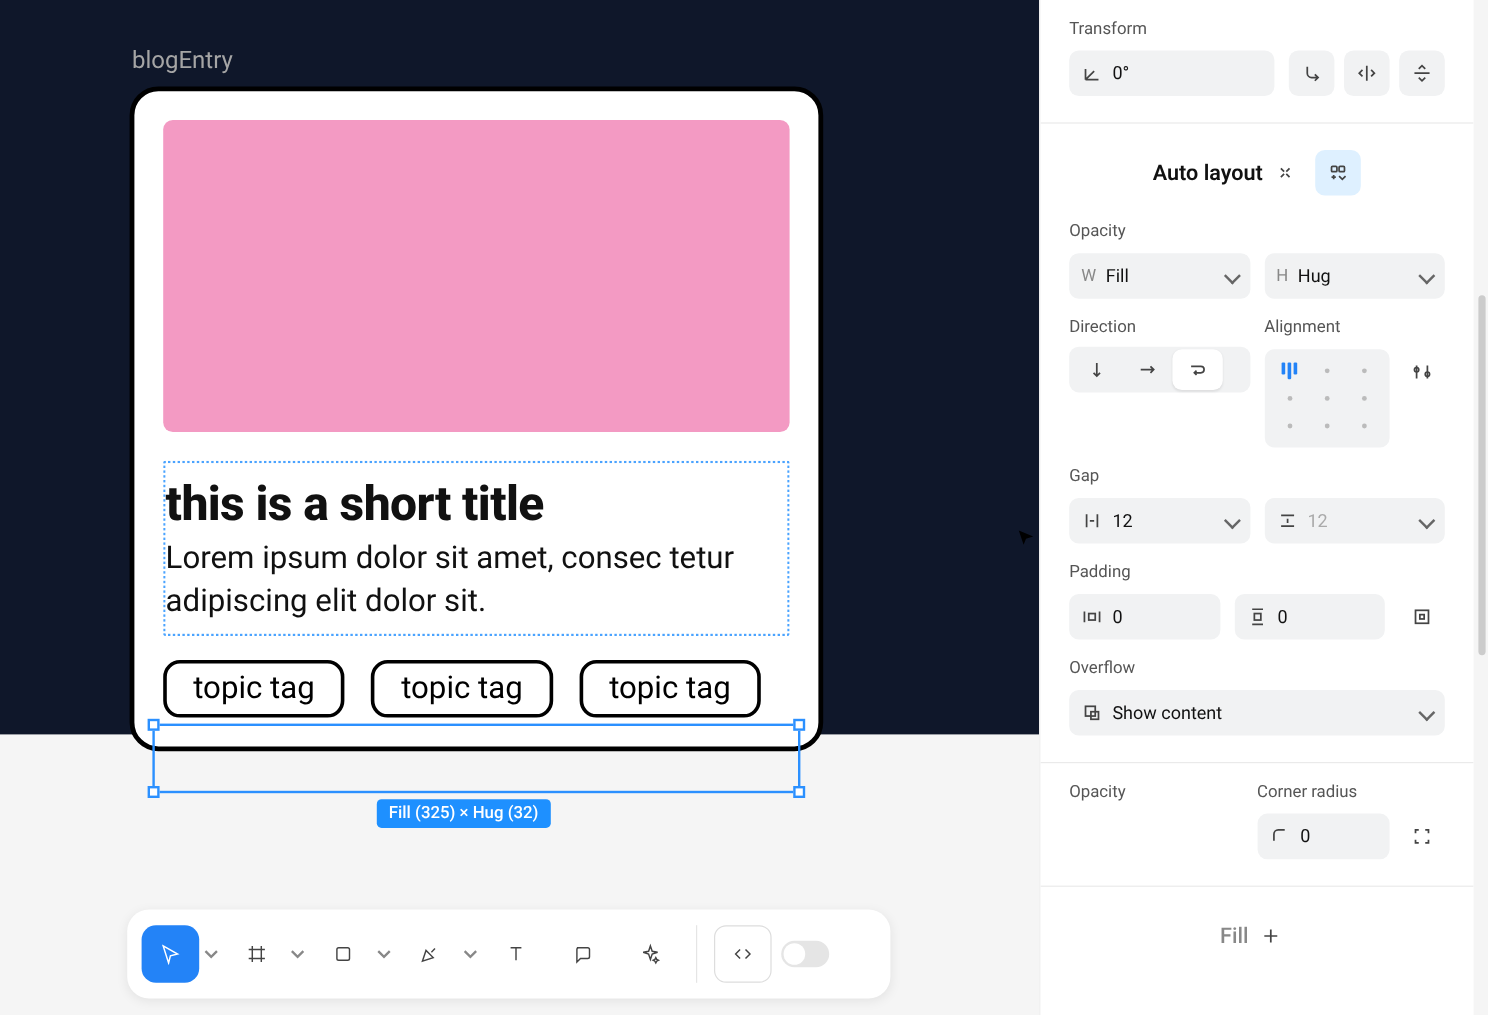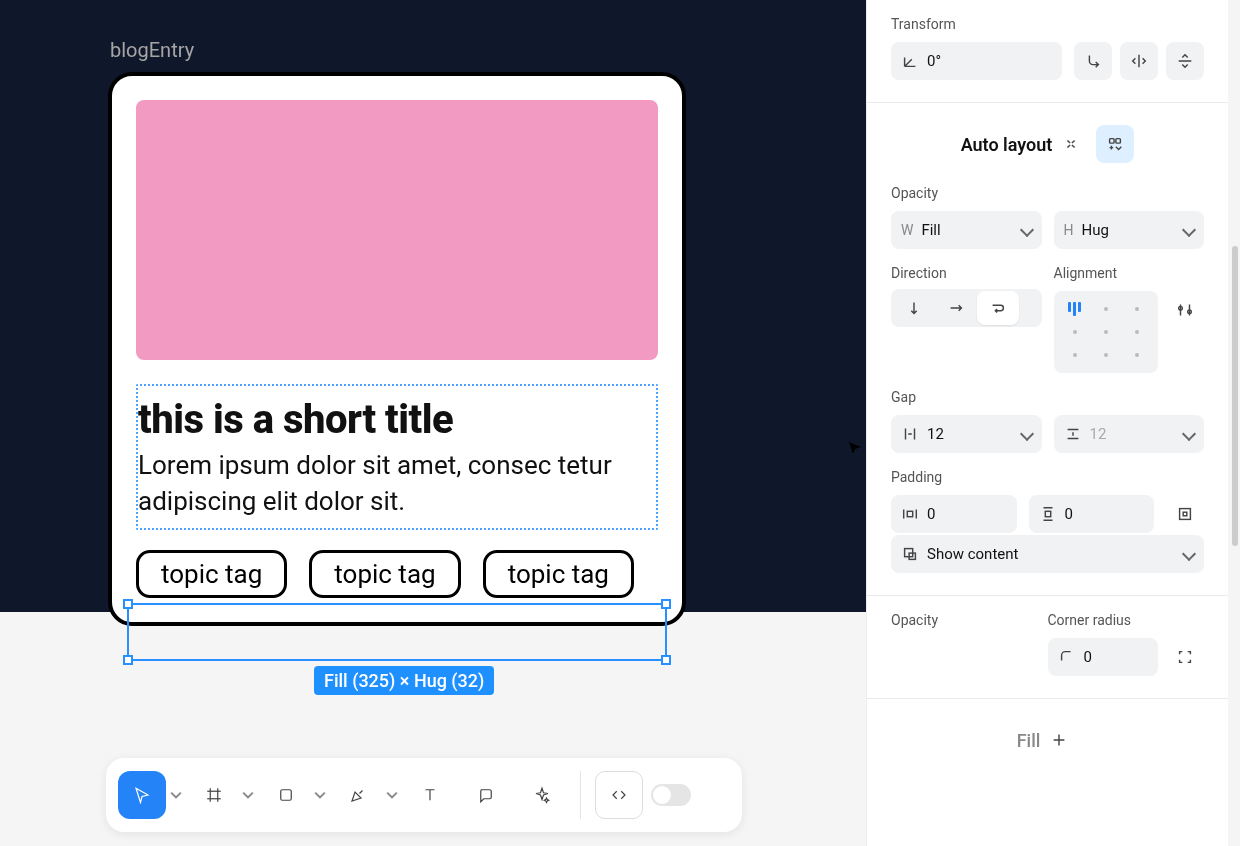--- a/index.html
+++ b/index.html
@@ -96,21 +96,21 @@
   .handle.tl { left: -6px; top: -6px; }
   .handle.tr { right: -6px; top: -6px; }
   .handle.bl { left: -6px; bottom: -6px; }
   .handle.br { right: -6px; bottom: -6px; }
   .size-badge {
     position: absolute;
     left: 314px;
     top: 666px;
     background: #1e90ff;
     color: #fff;
-    font-size: 18px;
+    font-size: 14px;
     padding: 4px 10px;
     border-radius: 4px;
     font-weight: 500;
   }
   .cursor-ptr {
     position: absolute;
     left: 848px;
     top: 441px;
     font-size: 14px;
     color: #000;
@@ -559,20 +559,21 @@
         <span class="fval">0</span>
       </div>
       <div class="iconbtn">
         <svg class="icon" viewBox="0 0 20 20">
             <rect x="4" y="4" width="12" height="12"></rect>
             <rect x="8" y="8" width="4" height="4"></rect>
           </svg>
       </div>
     </div>
 
+    <div class="sec-title-prop">Overflow</div>
     <div class="row">
       <div class="field" style="flex:1;">
         <svg class="icon" viewBox="0 0 20 20">
             <rect x="4" y="4" width="9" height="9"></rect>
             <rect x="9" y="9" width="7" height="7"></rect>
           </svg>
         <span class="fval">Show content</span>
         <div class="chev"></div>
       </div>
     </div>

